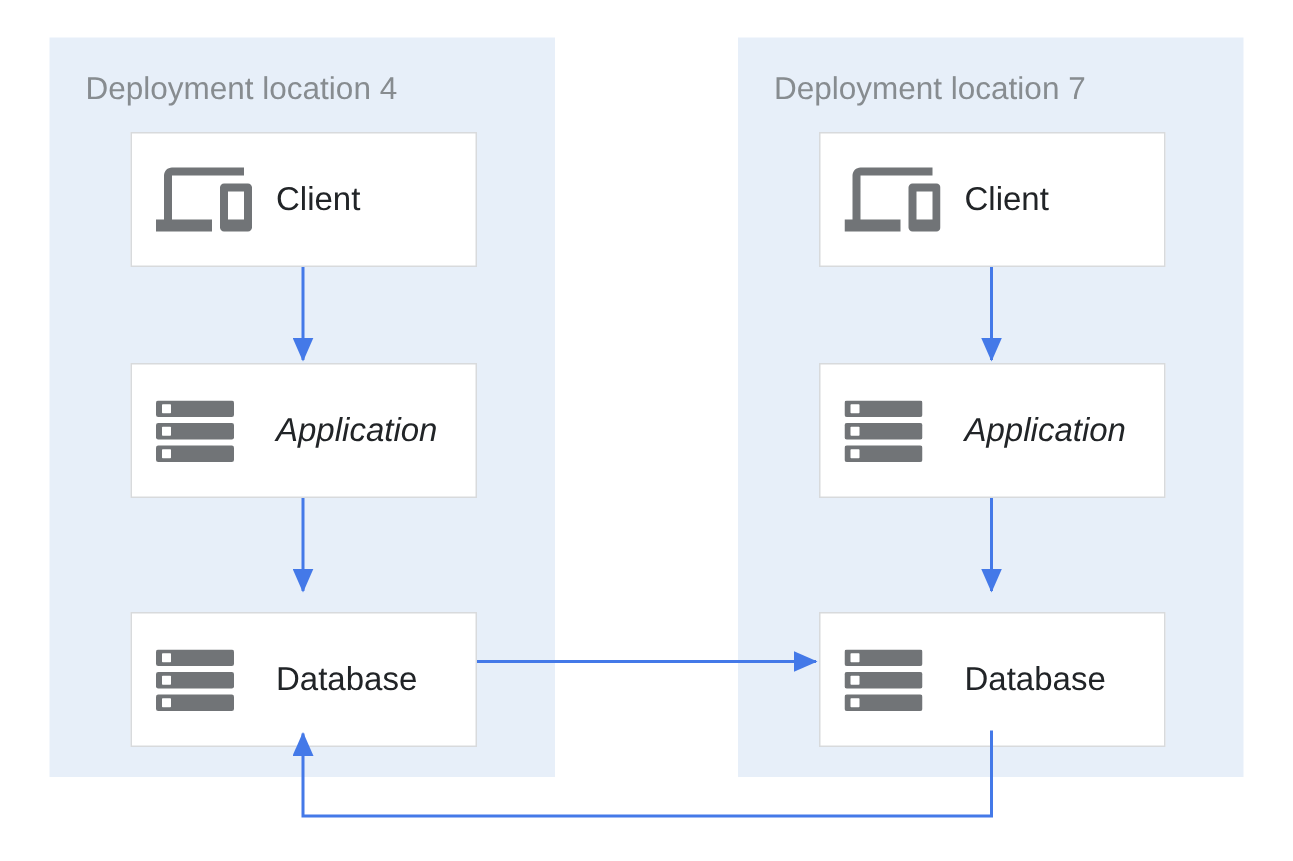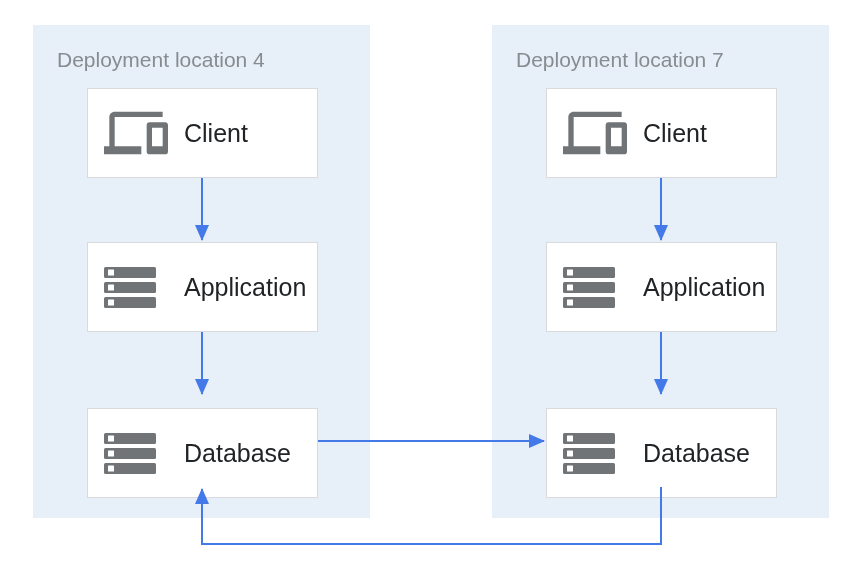--- a/index.html
+++ b/index.html
@@ -28,30 +28,30 @@
     position:absolute;left:24px;top:22px;
     font-size:21px;line-height:26px;font-weight:400;
     color:var(--title-gray);white-space:nowrap;
   }
   .node{
     position:absolute;left:54px;width:231px;height:90px;
     background:#fff;border:1px solid var(--box-border);
     box-sizing:border-box;display:flex;align-items:center;
   }
   .node.n0{top:63px;}
-  .node.n1{top:217px;}
+  .node.n1{top:217px;font-style:italic;}
   .node.n2{top:383px;}
   .icon-wrap{
     width:64px;margin-left:16px;flex:0 0 auto;
     display:flex;align-items:center;justify-content:flex-start;
   }
   .icon-wrap svg{display:block;}
   .icon-gray-fill{fill:var(--icon-gray);}
   .node-label{
-    margin-left:16px;font-size:25px;color:var(--label-color);
+    margin-left:16px;font-size:22px;color:var(--label-color);
     white-space:nowrap;
   }
   .edges{
     position:absolute;left:0;top:0;width:862px;height:574px;
     pointer-events:none;
   }
   .edge{stroke:var(--accent-blue);stroke-width:2;fill:none;}
   .arrowhead{fill:var(--accent-blue);}
 </style>
 </head>

